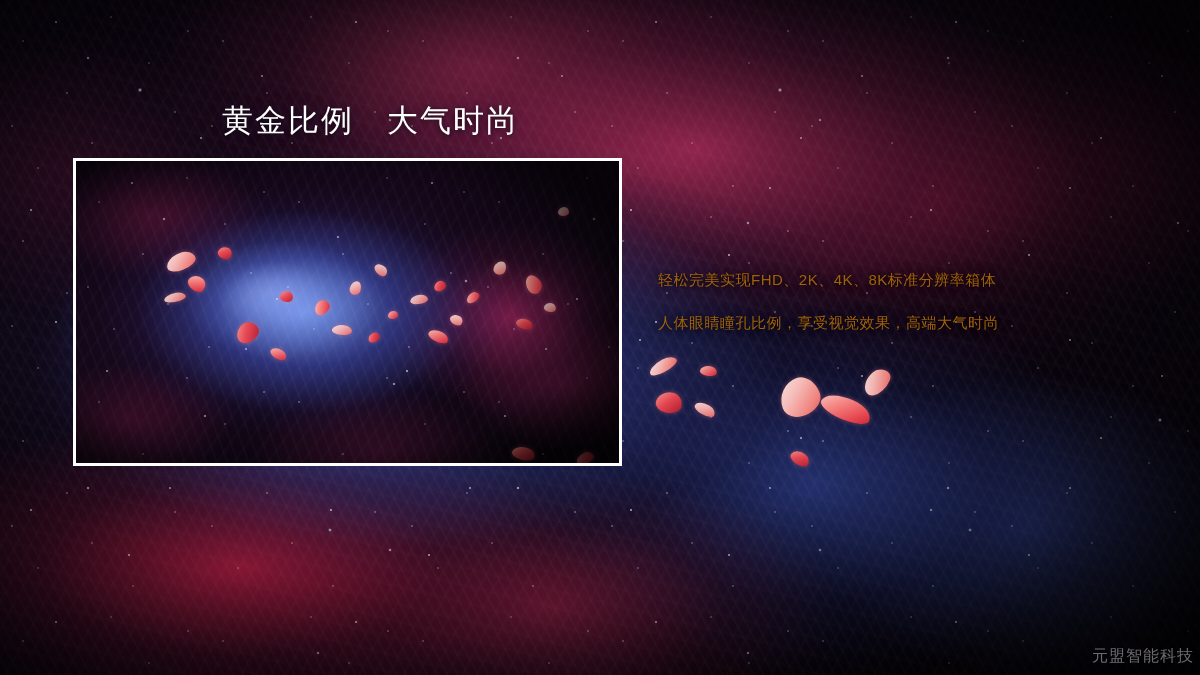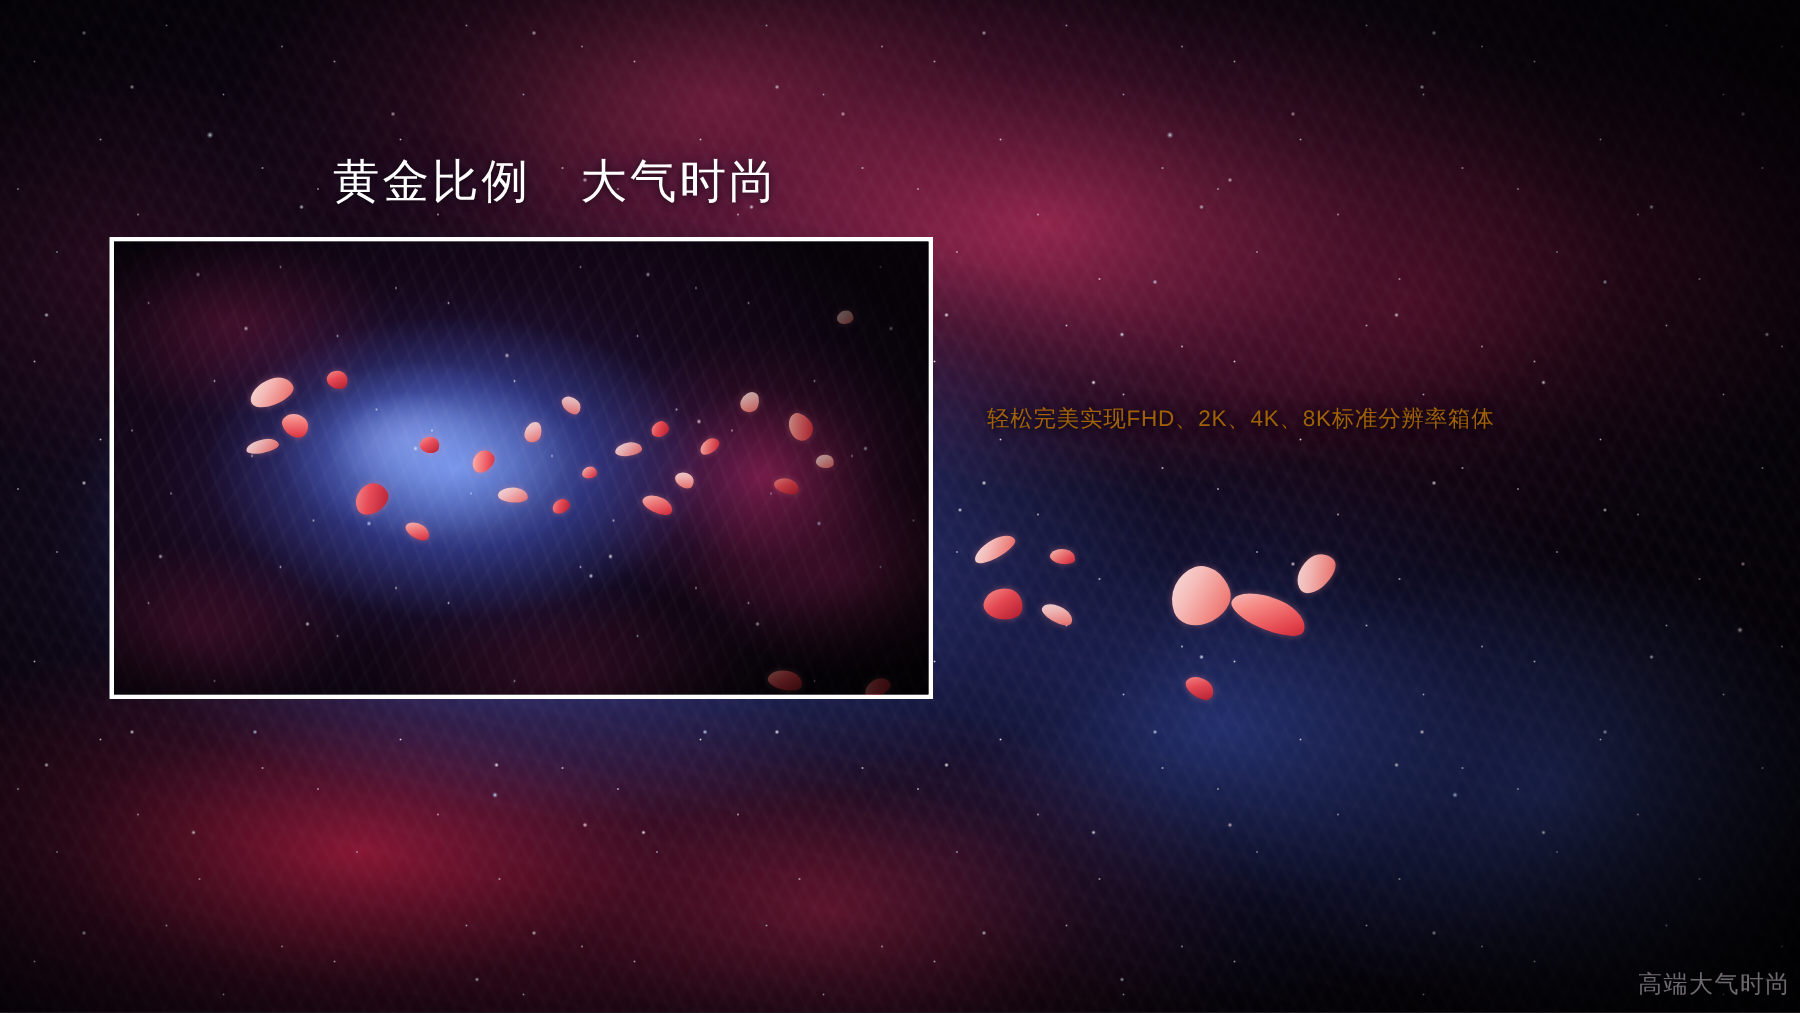--- a/index.html
+++ b/index.html
@@ -279,16 +279,17 @@
         <div class="petal pale" style="left: 468px; top: 142px; width: 12px; height: 9px; opacity: 0.88; transform: rotate(12deg);"></div>
         <div class="petal deep" style="left: 436px; top: 286px; width: 23px; height: 13px; opacity: 0.95; transform: rotate(14deg);"></div>
         <div class="petal deep" style="left: 500px; top: 292px; width: 18px; height: 11px; opacity: 0.95; transform: rotate(-24deg);"></div>
         <div class="petal pale" style="left: 482px; top: 46px; width: 11px; height: 9px; opacity: 0.8; transform: rotate(0deg);"></div>
       </div>
     <div class="photo-vig"></div>
   </div>
 
   <div id="body-text">
     <div class="line">轻松完美实现FHD、2K、4K、8K标准分辨率箱体</div>
+    <div class="line">人体眼睛瞳孔比例，享受视觉效果，高端大气时尚</div>
   </div>
 
-  <div id="watermark">高端大气时尚</div>
+  <div id="watermark">元盟智能科技</div>
 </div>
 
 </body></html>

